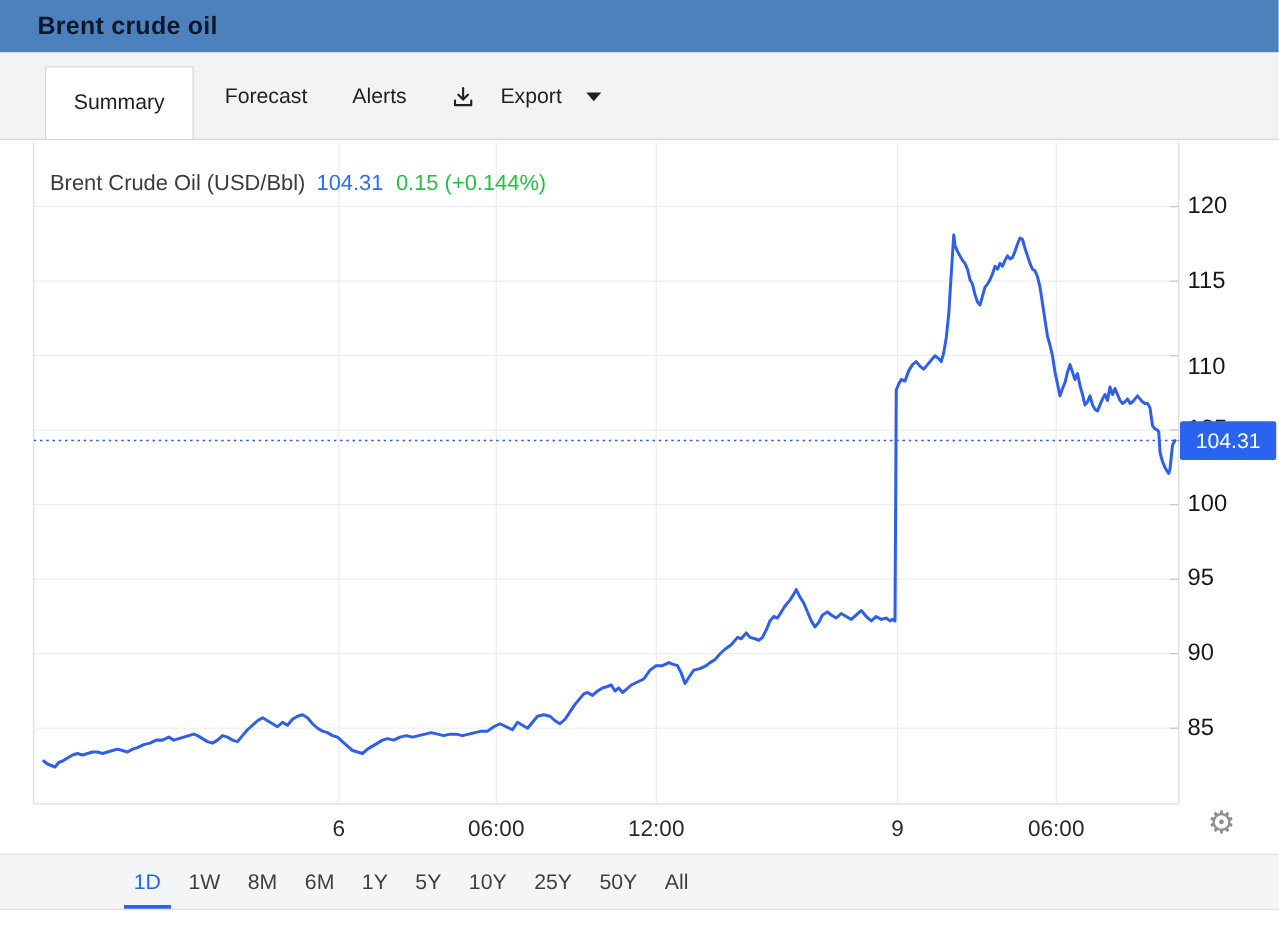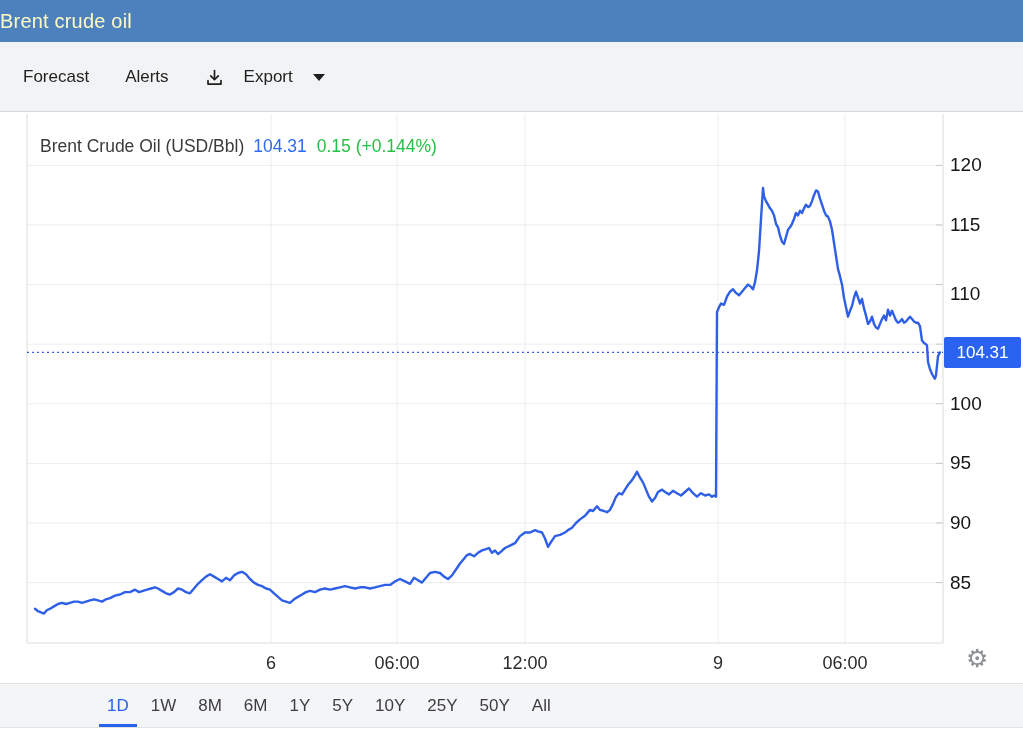--- a/index.html
+++ b/index.html
@@ -3,21 +3,21 @@
 <meta charset="utf-8">
 <style>
   * { margin:0; padding:0; box-sizing:border-box; }
   html,body { width:1023px; height:750px; overflow:hidden; background:#fff;
               font-family:"Liberation Sans","DejaVu Sans",sans-serif; }
   .page { position:relative; width:1023px; height:750px; background:#fff; }
 
   
   .app-header { position:absolute; left:0; top:0; width:1023px; height:42px;
                 background:#4d81bd; display:flex; align-items:center; }
-  .app-header .title { color:#fef9c3; font-size:20px; font-weight:normal; letter-spacing:.2px; }
+  .app-header .title { color:#0f172a; font-size:20px; font-weight:bold; margin-left:30px; letter-spacing:.2px; }
 
   
   .tabstrip { position:absolute; left:0; top:42px; width:1023px; height:70px;
               background:#f2f3f4; border-bottom:1px solid #d7d8d9;
               display:flex; align-items:stretch; z-index:4; }
   .tab { height:70px; line-height:70px; font-size:17px; color:#1f1f1f;
          padding:0 13px; margin-left:10px; cursor:pointer; white-space:nowrap; }
   .tab.active { align-self:flex-end; height:58px; line-height:56px; margin-left:36px; margin-right:2px;
                 background:#fff; border:1px solid #d7d8d9; border-bottom:none; padding:0 22px; }
   .tab.export { display:flex; align-items:center; gap:20px; }
@@ -50,20 +50,23 @@
 </head>
 <body>
 
 <div class="page">
 
   <header class="app-header" style="background: rgb(77, 129, 189);">
     <span class="title">Brent crude oil</span>
   </header>
 
   <nav class="tabstrip">
+    <div class="tab active">
+      <span>Summary</span>
+    </div>
     <div class="tab">
       <span>Forecast</span>
     </div>
     <div class="tab">
       <span>Alerts</span>
     </div>
     <div class="tab export">
       <svg width="19" height="19" viewBox="0 0 19 19" fill="none" stroke="#1f1f1f" stroke-width="1.7" stroke-linecap="round" stroke-linejoin="round">
         <path d="M9.5 2.5 v8.5"></path>
         <path d="M5.7 7.8 L9.5 11.6 L13.3 7.8"></path>

